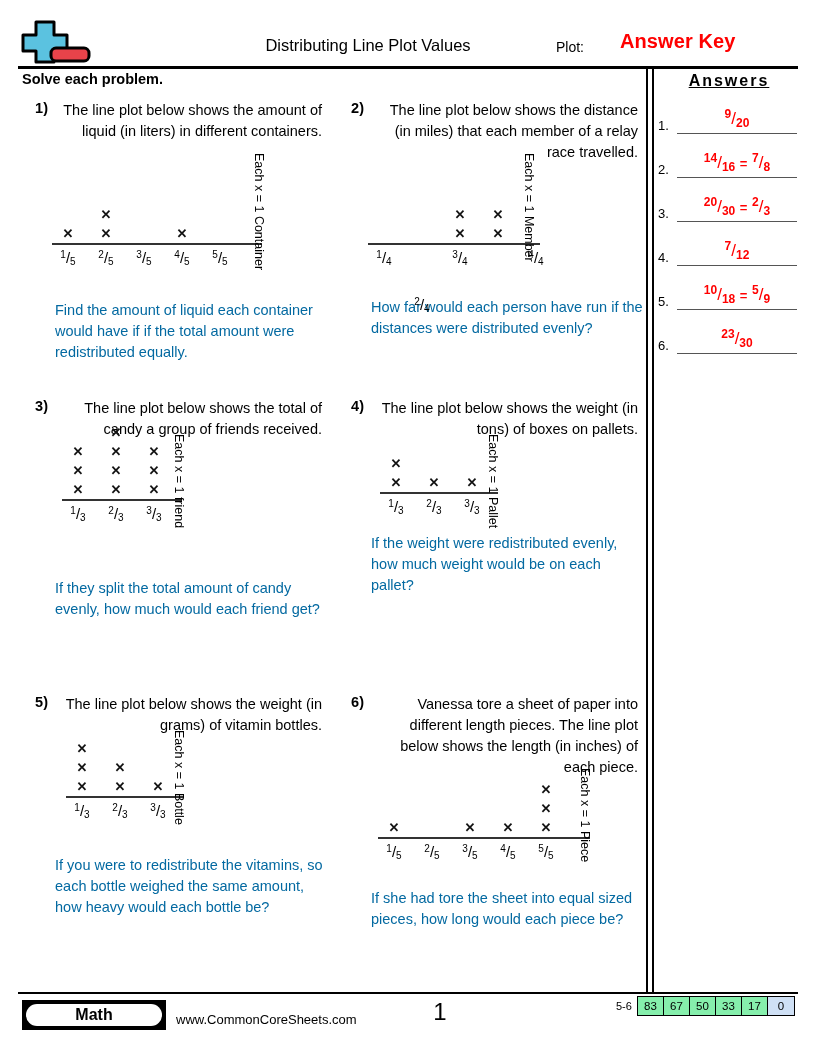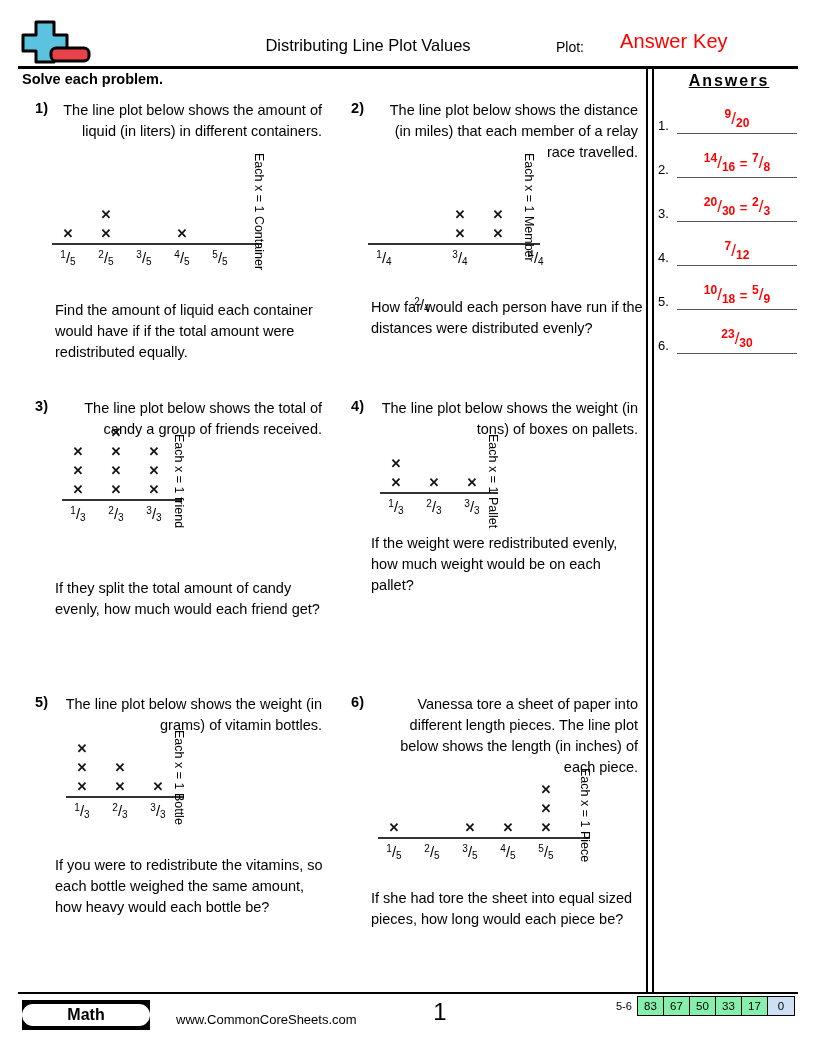--- a/index.html
+++ b/index.html
@@ -41,21 +41,21 @@
   #name-label {
     position: absolute;
     left: 538px; top: 19px;
     font-size: 14px;
     color: #000;
   }
   #name-value {
     position: absolute;
     left: 602px; top: 10px;
     font-size: 20px;
-    font-weight: normal;
+    font-weight: bold;
     color: #ff0000;
     letter-spacing: 0.1px;
     white-space: nowrap;
   }
 
   
   #header-rule {
     position: absolute;
     left: 18px; top: 66px;
     width: 780px; height: 3px;
@@ -155,21 +155,21 @@
     line-height: 21px;
     color: #000;
     text-align: right;
   }
   .p-question {
     position: absolute;
     left: 33px;
     width: 275px;
     font-size: 14.5px;
     line-height: 21px;
-    color: #000000;
+    color: #0369a1;
   }
 
   
   .plot {
     position: absolute;
   }
   .plot-axis {
     position: absolute;
     height: 2px;
     background: #333;
@@ -204,21 +204,21 @@
   
   #footer-rule {
     position: absolute;
     left: 18px; top: 992px;
     width: 780px; height: 2px;
     background: #000;
   }
   #math-badge {
     position: absolute;
     left: 22px; top: 1000px;
-    width: 128px; height: 30px;
+    width: 144px; height: 30px;
     background: #000;
     display: flex;
     align-items: center;
     justify-content: center;
   }
   #math-badge-inner {
     width: 136px; height: 22px;
     background: #fff;
     border-radius: 11px;
     display: flex;

